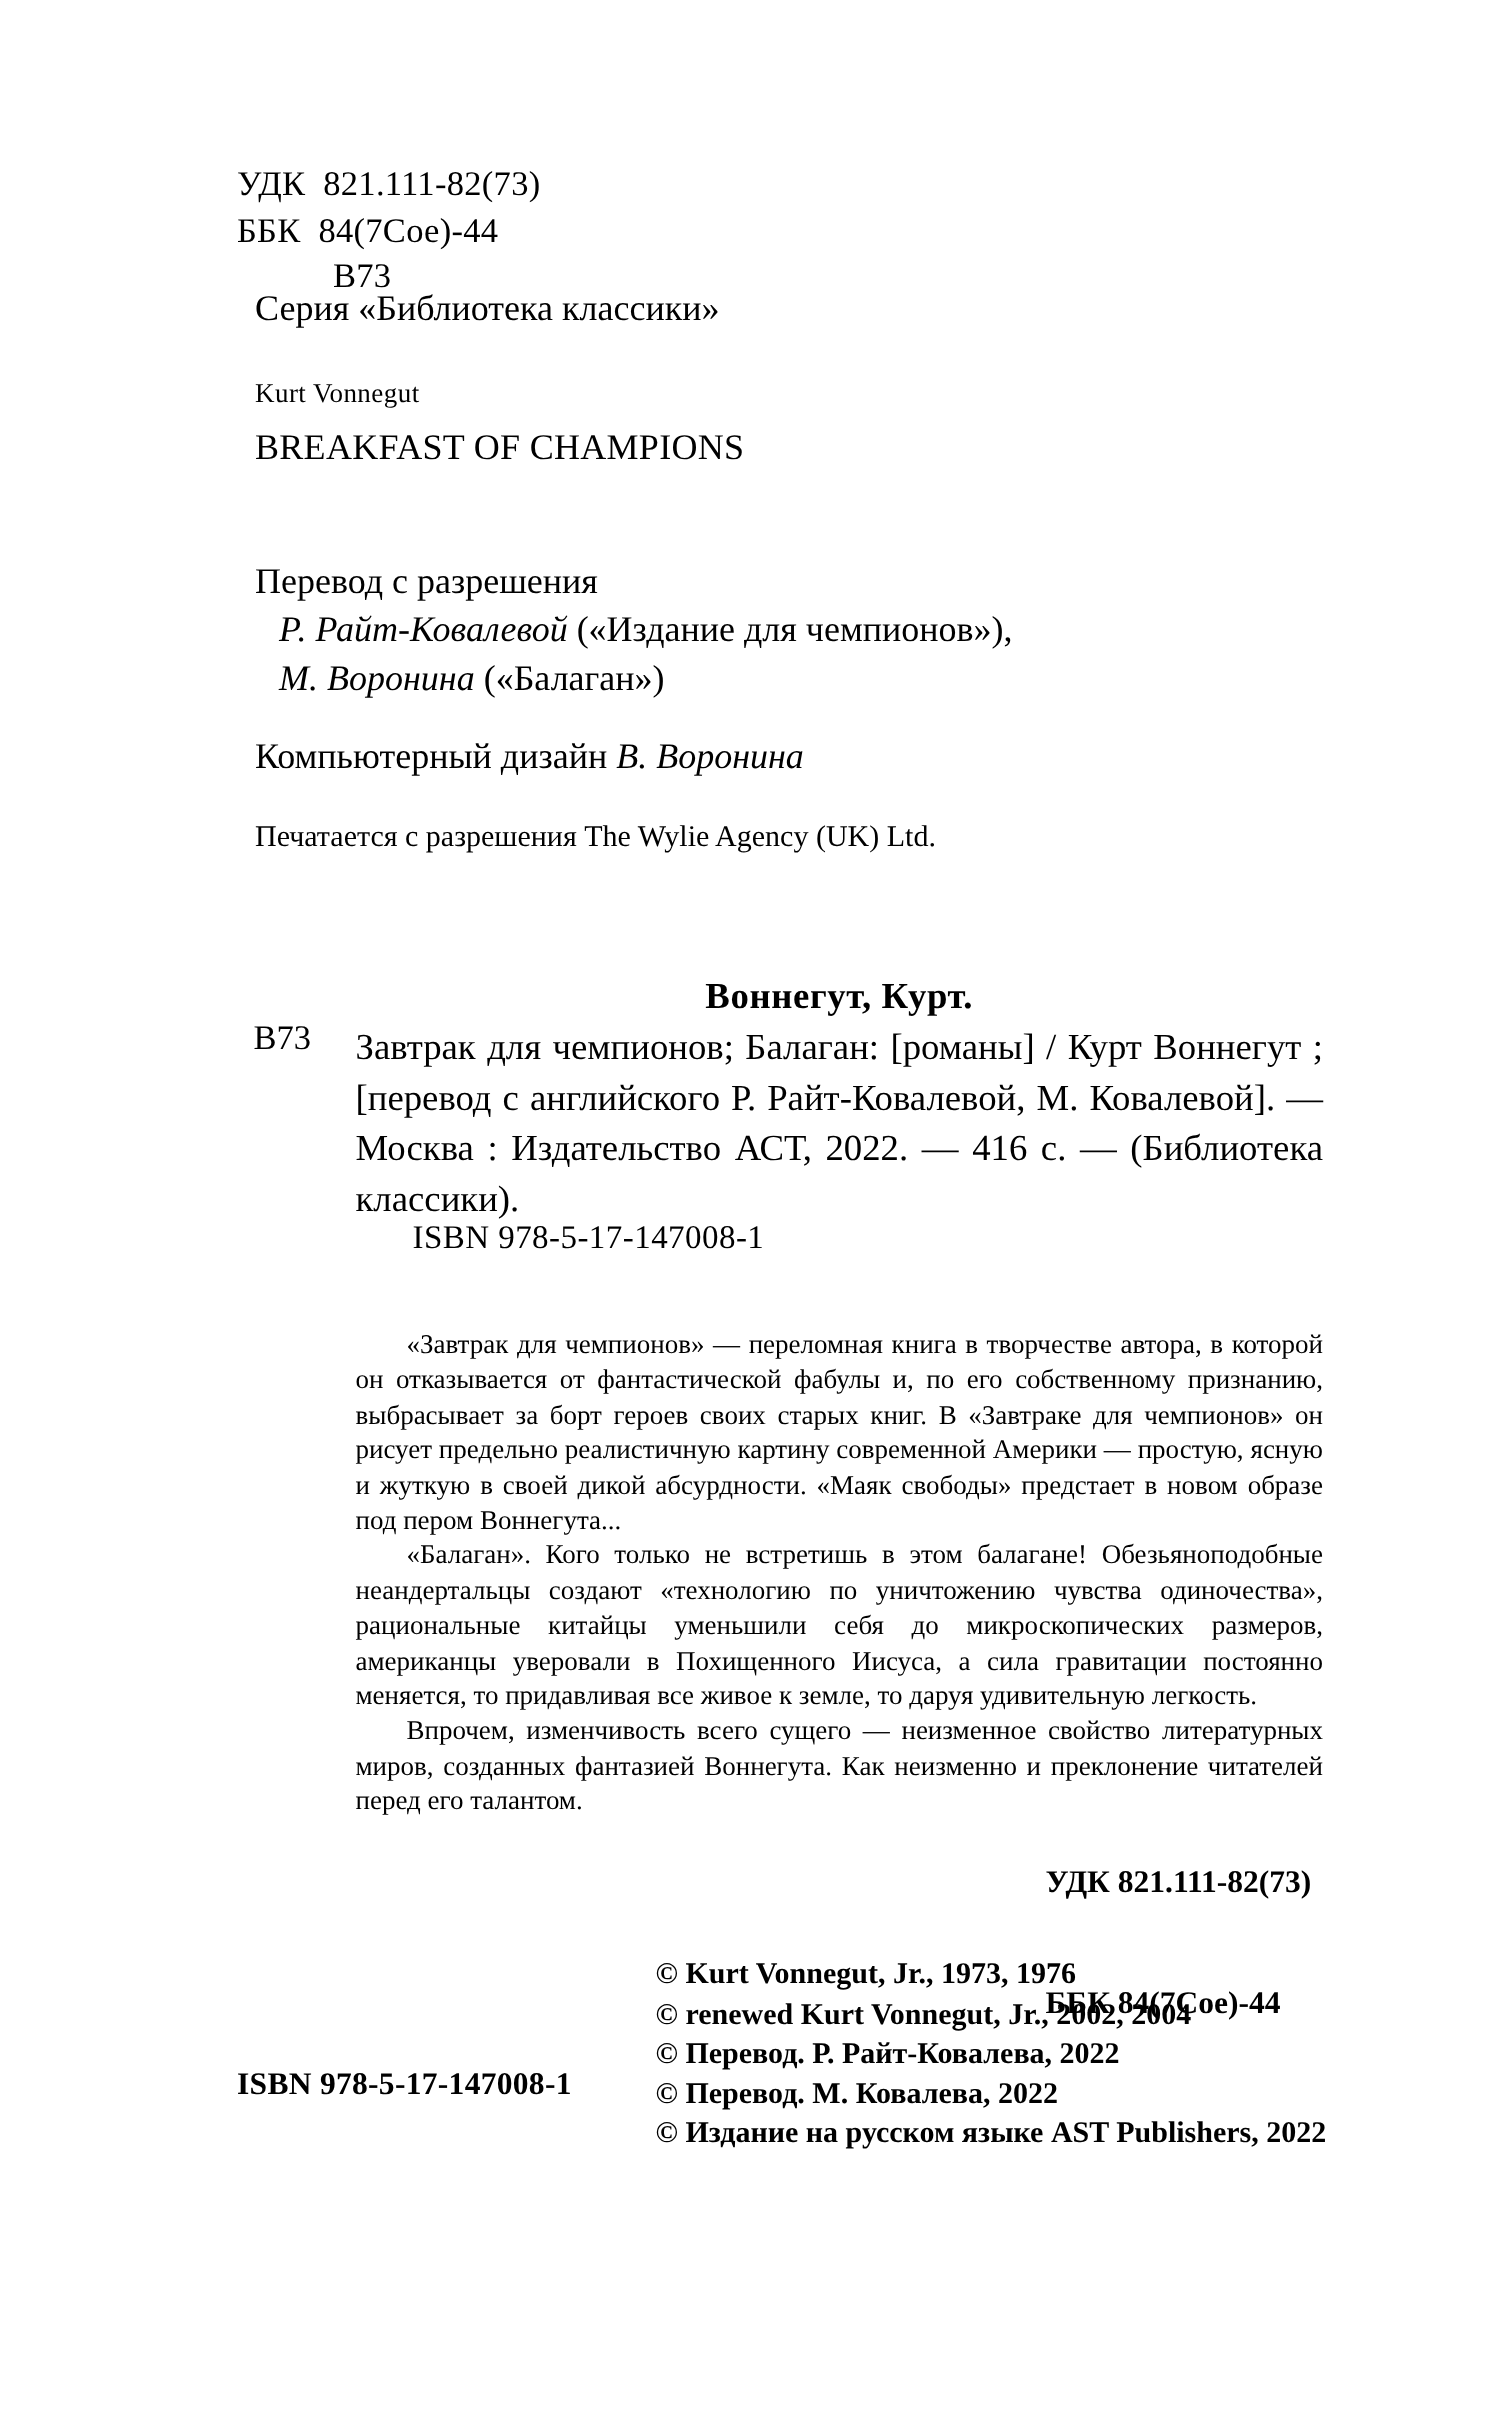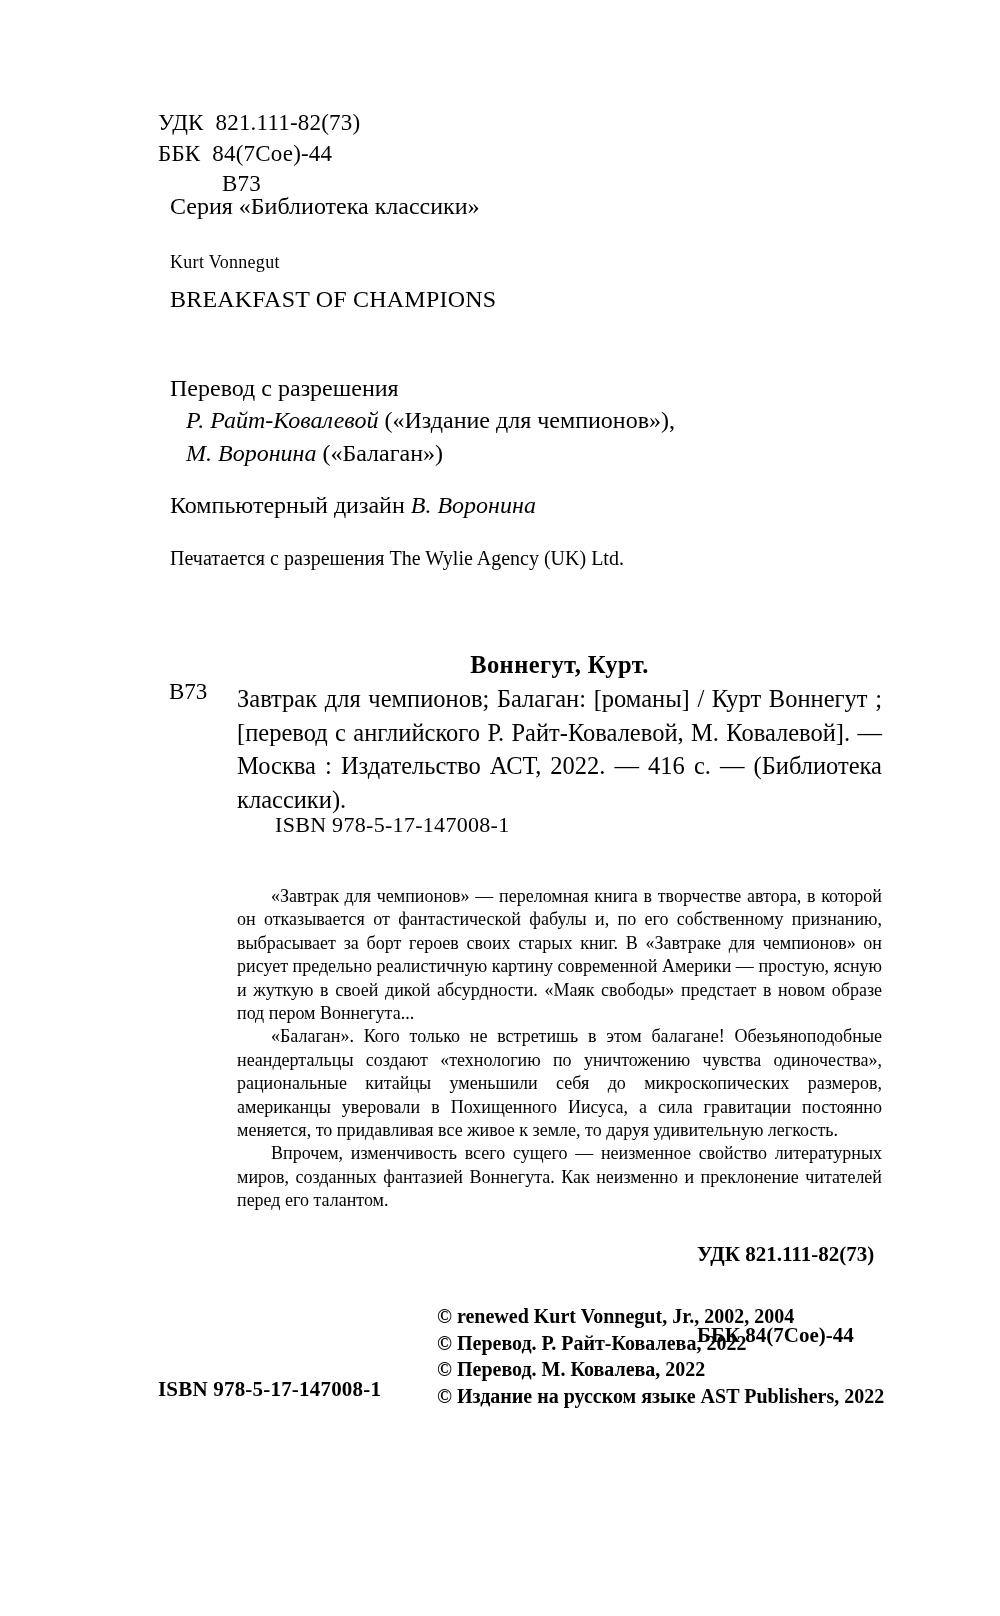--- a/index.html
+++ b/index.html
@@ -190,20 +190,21 @@
     <p>«Балаган». Кого только не встретишь в этом балагане! Обезьяноподобные неандертальцы создают «технологию по уничтожению чувства одиночества», рациональные китайцы уменьшили себя до микроскопических размеров, американцы уверовали в Похищенного Иисуса, а сила гравитации постоянно меняется, то придавливая все живое к земле, то даруя удивительную легкость.</p>
     <p>Впрочем,  изменчивость всего сущего — неизменное свойство литературных миров, созданных фантазией Воннегута. Как неизменно и преклонение читателей перед его талантом.</p>
   </div>
 
   <div class="udk-bottom">
     <div>УДК 821.111-82(73)</div>
     <div>ББК 84(7Сое)-44</div>
   </div>
 
   <div class="copyright">
+    <div>© Kurt Vonnegut, Jr., 1973, 1976</div>
     <div>© renewed Kurt Vonnegut, Jr., 2002, 2004</div>
     <div>© Перевод. Р. Райт-Ковалева, 2022</div>
     <div>© Перевод. М. Ковалева, 2022</div>
     <div>© Издание на русском языке AST Publishers, 2022</div>
   </div>
 
   <div class="isbn-bottom">ISBN 978-5-17-147008-1</div>
 
 </div>
 

